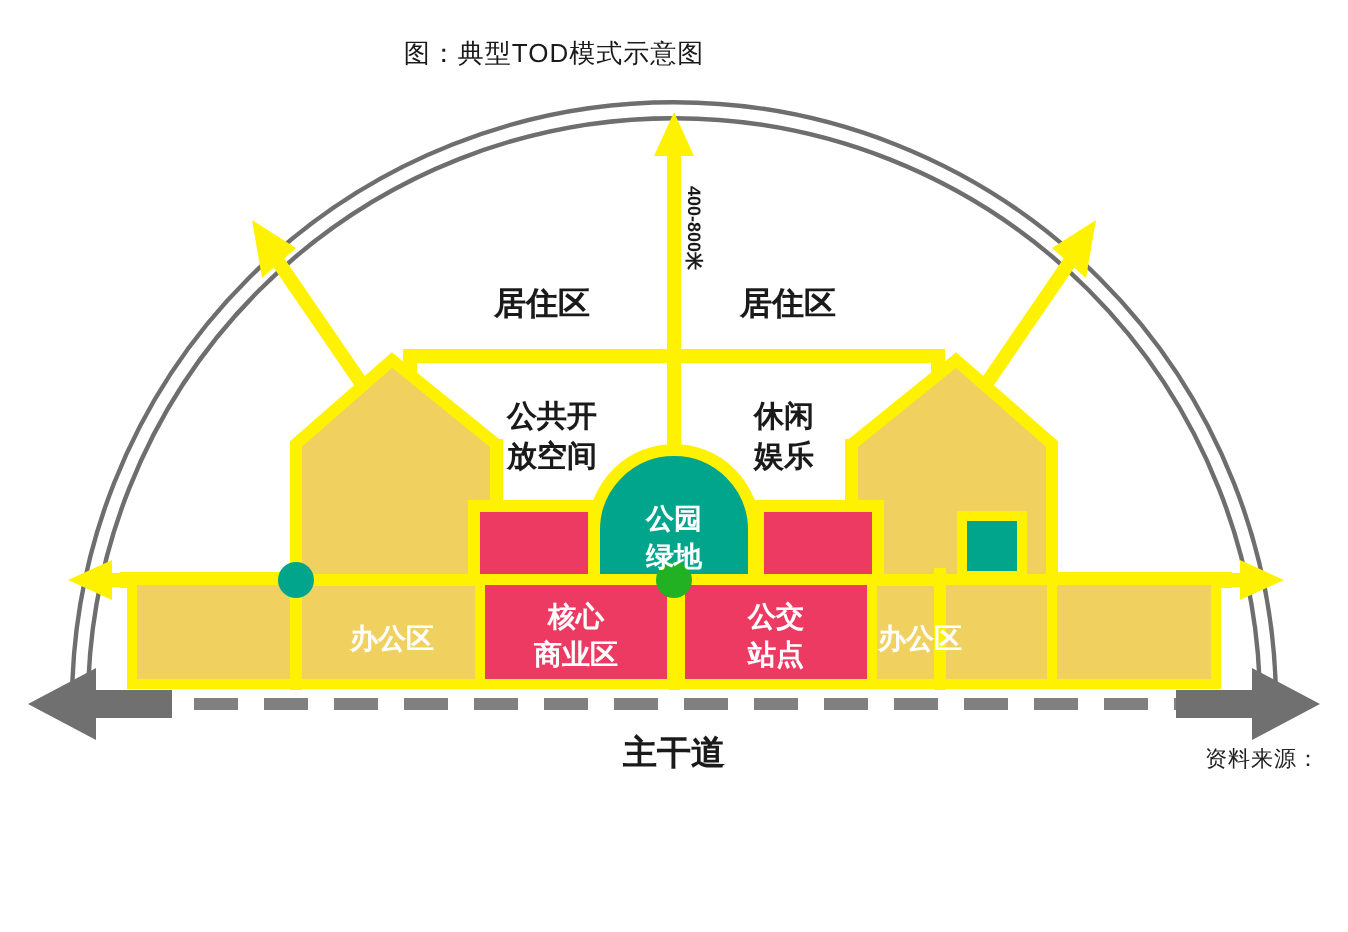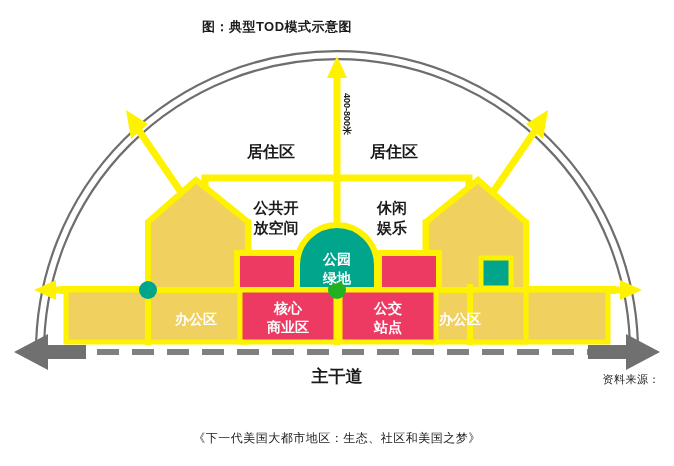--- a/index.html
+++ b/index.html
@@ -19,21 +19,21 @@
     left: 0; top: 0;
     width: 674px;
     height: 466px;
   }
   .title {
     position: absolute;
     left: 0; top: 18px;
     width: 554px;
     text-align: center;
     font-size: 13px;
-    font-weight: bold;
+    font-weight: normal;
     color: #1a1a1a;
     letter-spacing: 0.5px;
   }
   #diagram {
     position: absolute;
     left: 0; top: 0;
     width: 674px;
     height: 466px;
   }
   .srclabel {
@@ -166,15 +166,14 @@
     <text class="svgtext" x="196" y="324" font-size="14" fill="#FFFFFF" text-anchor="middle">办公区</text>
     <text class="svgtext" x="460" y="324" font-size="14" fill="#FFFFFF" text-anchor="middle">办公区</text>
 
     <text class="svgtext" x="337" y="382" font-size="17" fill="#1A1A1A" text-anchor="middle">主干道</text>
 
     <text class="svgtext" x="344" y="93" font-size="9" fill="#1A1A1A" transform="rotate(90 344 93)" text-anchor="start">400-800米</text>
 
   </svg>
 
   <div class="srclabel">资料来源：</div>
-  <div class="srcbook">《下一代美国大都市地区：生态、社区和美国之梦》</div>
 
 </div>
 
 </body></html>

